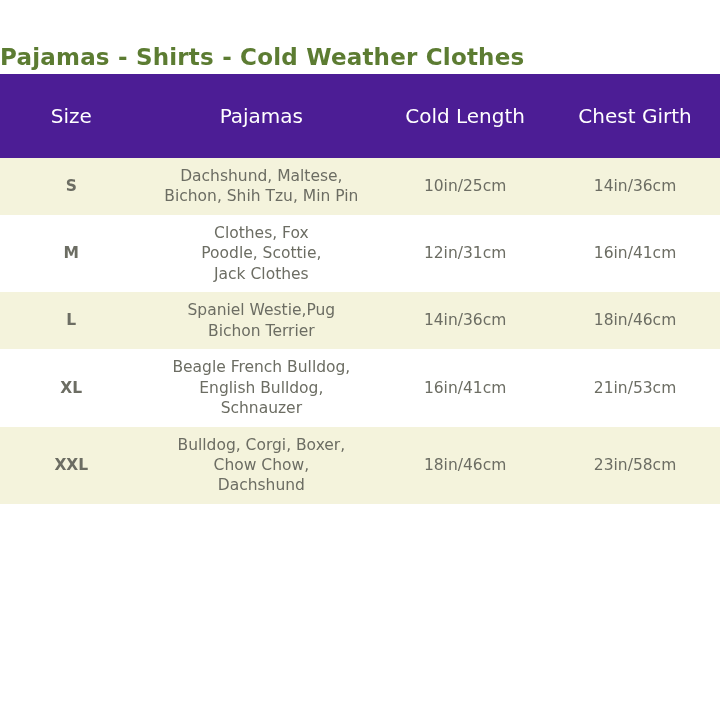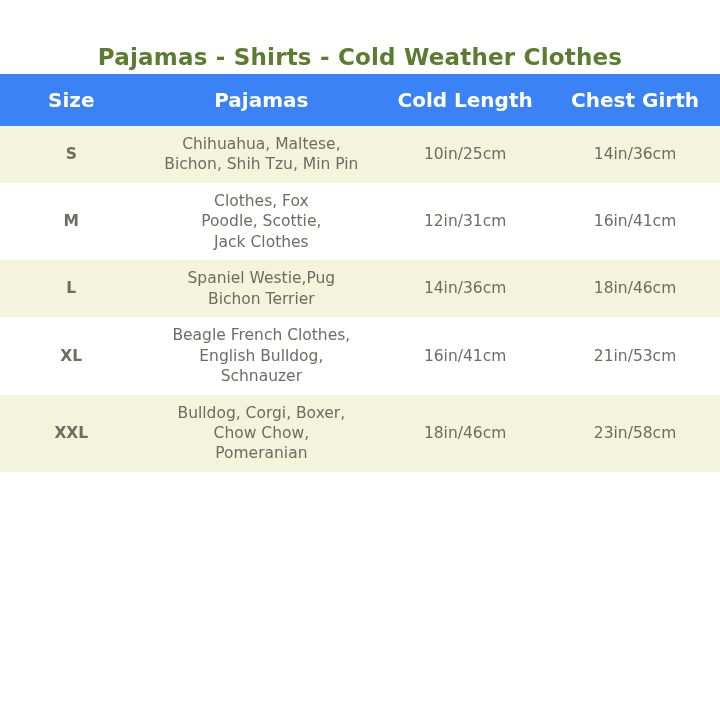--- a/index.html
+++ b/index.html
@@ -15,44 +15,44 @@
   }
   .page {
     width: 720px;
     height: 720px;
     position: relative;
     box-sizing: border-box;
     display: flex;
     flex-direction: column;
   }
   .title {
-    text-align: center;
+    text-align: left;
     color: #5c7c32;
     font-size: 23px;
     font-weight: bold;
     letter-spacing: 0.2px;
     padding-top: 44px;
     padding-bottom: 0;
     height: 74px;
     box-sizing: border-box;
   }
   table.size-chart {
     border-collapse: collapse;
     width: 100%;
     table-layout: fixed;
   }
   table.size-chart th {
-    background: #3b82f6;
+    background: #4c1d95;
     color: #ffffff;
     font-size: 20px;
-    font-weight: bold;
+    font-weight: normal;
     height: 52px;
     vertical-align: middle;
     text-align: center;
-    padding: 0 4px;
+    padding: 16px 4px;
   }
   table.size-chart td {
     text-align: center;
     vertical-align: middle;
     color: #6c6d63;
     font-size: 15.5px;
     line-height: 1.32;
     padding: 8px 6px;
     border: 0;
   }
@@ -98,21 +98,21 @@
         <th>Size</th>
         <th>Pajamas</th>
         <th>Cold  Length</th>
         <th>Chest Girth</th>
       </tr>
     </thead>
     <tbody>
       <tr class="row-even">
         <td class="size-cell">S</td>
         <td class="breeds-lines">
-          <span>Chihuahua, Maltese,</span>
+          <span>Dachshund, Maltese,</span>
           <span>Bichon, Shih Tzu, Min Pin</span>
         </td>
         <td class="measure">10in/25cm</td>
         <td class="measure">14in/36cm</td>
       </tr>
       <tr class="row-odd">
         <td class="size-cell">M</td>
         <td class="breeds-lines">
           <span>Clothes, Fox</span>
           <span>Poodle, Scottie,</span>
@@ -126,33 +126,33 @@
         <td class="breeds-lines">
           <span>Spaniel Westie,Pug</span>
           <span>Bichon Terrier</span>
         </td>
         <td class="measure">14in/36cm</td>
         <td class="measure">18in/46cm</td>
       </tr>
       <tr class="row-odd">
         <td class="size-cell">XL</td>
         <td class="breeds-lines">
-          <span>Beagle French Clothes,</span>
+          <span>Beagle French Bulldog,</span>
           <span>English Bulldog,</span>
           <span>Schnauzer</span>
         </td>
         <td class="measure">16in/41cm</td>
         <td class="measure">21in/53cm</td>
       </tr>
       <tr class="row-even">
         <td class="size-cell">XXL</td>
         <td class="breeds-lines">
           <span>Bulldog, Corgi, Boxer,</span>
           <span>Chow Chow,</span>
-          <span>Pomeranian</span>
+          <span>Dachshund</span>
         </td>
         <td class="measure">18in/46cm</td>
         <td class="measure">23in/58cm</td>
       </tr>
     </tbody>
   </table>
 
 </div>
 
 </body></html>

